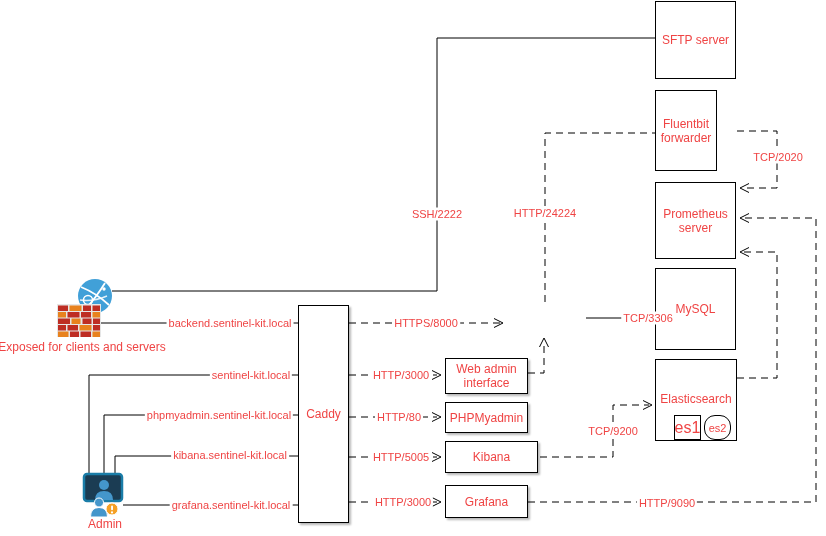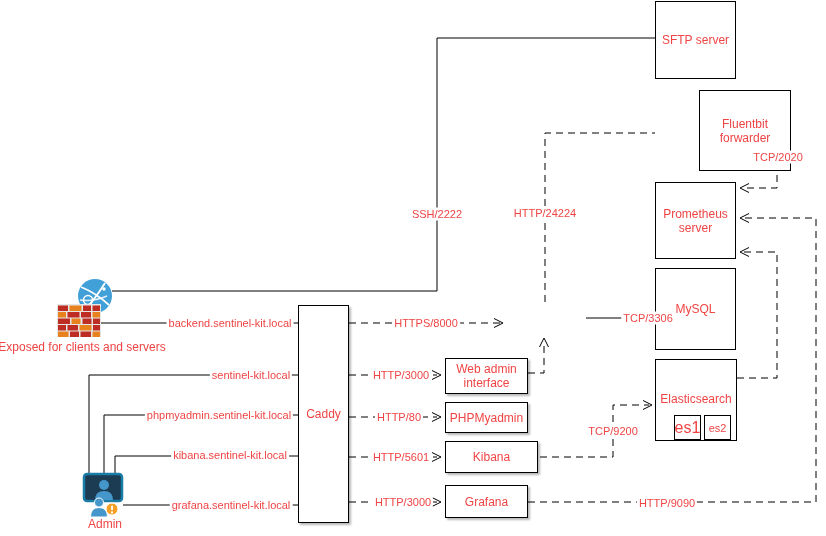--- a/index.html
+++ b/index.html
@@ -22,27 +22,27 @@
   .edge{fill:none;stroke:var(--line);stroke-width:1;}
   .edge.dashed{stroke-dasharray:7 5;}
   .arrow{fill:none;stroke:var(--line);stroke-width:1;}
   .node{
     position:absolute;border:1px solid var(--line);background:#fff;
     display:flex;align-items:center;justify-content:center;text-align:center;
     font-size:12px;line-height:14px;box-sizing:border-box;
   }
   .shadow{box-shadow:2px 2px 2px rgba(0,0,0,0.28);}
   #n-sftp{left:655px;top:1px;width:81px;height:78px;}
-  #n-fluentbit{left:655px;top:90px;width:92px;height:81px;margin-left:44px;}
+  #n-fluentbit{left:655px;top:90px;width:62px;height:81px;}
   #n-prometheus{left:655px;top:182px;width:81px;height:77px;}
   #n-mysql{left:655px;top:268px;width:81px;height:82px;}
   #n-es{left:655px;top:359px;width:82px;height:82px;display:block;}
   .es-label{position:absolute;left:0;right:0;top:32px;text-align:center;}
   #n-es1{left:18px;top:55px;width:27px;height:25px;font-size:16px;}
-  #n-es2{left:48px;top:55px;width:27px;height:25px;font-size:11px;}
+  #n-es2{left:48px;top:55px;width:27px;height:25px;font-size:11px;border-radius:11px;}
   #n-api{left:505px;top:302px;width:81px;height:32px;}
   #n-caddy{left:298px;top:305px;width:51px;height:218px;}
   #n-webadmin{left:445px;top:358px;width:83px;height:36px;}
   #n-phpmyadmin{left:445px;top:402px;width:83px;height:31px;}
   #n-kibana{left:445px;top:441px;width:93px;height:32px;}
   #n-grafana{left:445px;top:485px;width:83px;height:33px;}
   .elabel{
     position:absolute;transform:translate(-50%,-50%);background:#fff;
     font-size:11px;line-height:13px;white-space:nowrap;padding:0 2px;
   }
@@ -168,21 +168,21 @@
 
   <span class="elabel" id="l-ssh">SSH/2222</span>
   <span class="elabel" id="l-fluentd">HTTP/24224</span>
   <span class="elabel" id="l-tcp2020">TCP/2020</span>
   <span class="elabel" id="l-https8000">HTTPS/8000</span>
   <span class="elabel" id="l-tcp3306">TCP/3306</span>
   <span class="elabel" id="l-tcp9200">TCP/9200</span>
   <span class="elabel" id="l-http9090">HTTP/9090</span>
   <span class="elabel" id="l-http3000a">HTTP/3000</span>
   <span class="elabel" id="l-http80">HTTP/80</span>
-  <span class="elabel" id="l-http5601">HTTP/5601</span>
+  <span class="elabel" id="l-http5601">HTTP/5005</span>
   <span class="elabel" id="l-http3000b">HTTP/3000</span>
 
   <span class="elabel" id="l-host-backend">backend.sentinel-kit.local</span>
   <span class="elabel" id="l-host-root">sentinel-kit.local</span>
   <span class="elabel" id="l-host-phpmyadmin">phpmyadmin.sentinel-kit.local</span>
   <span class="elabel" id="l-host-kibana">kibana.sentinel-kit.local</span>
   <span class="elabel" id="l-host-grafana">grafana.sentinel-kit.local</span>
 
   <span class="elabel plain" id="l-exposed">Exposed for clients and servers</span>
   <span class="elabel plain" id="l-admin">Admin</span>

